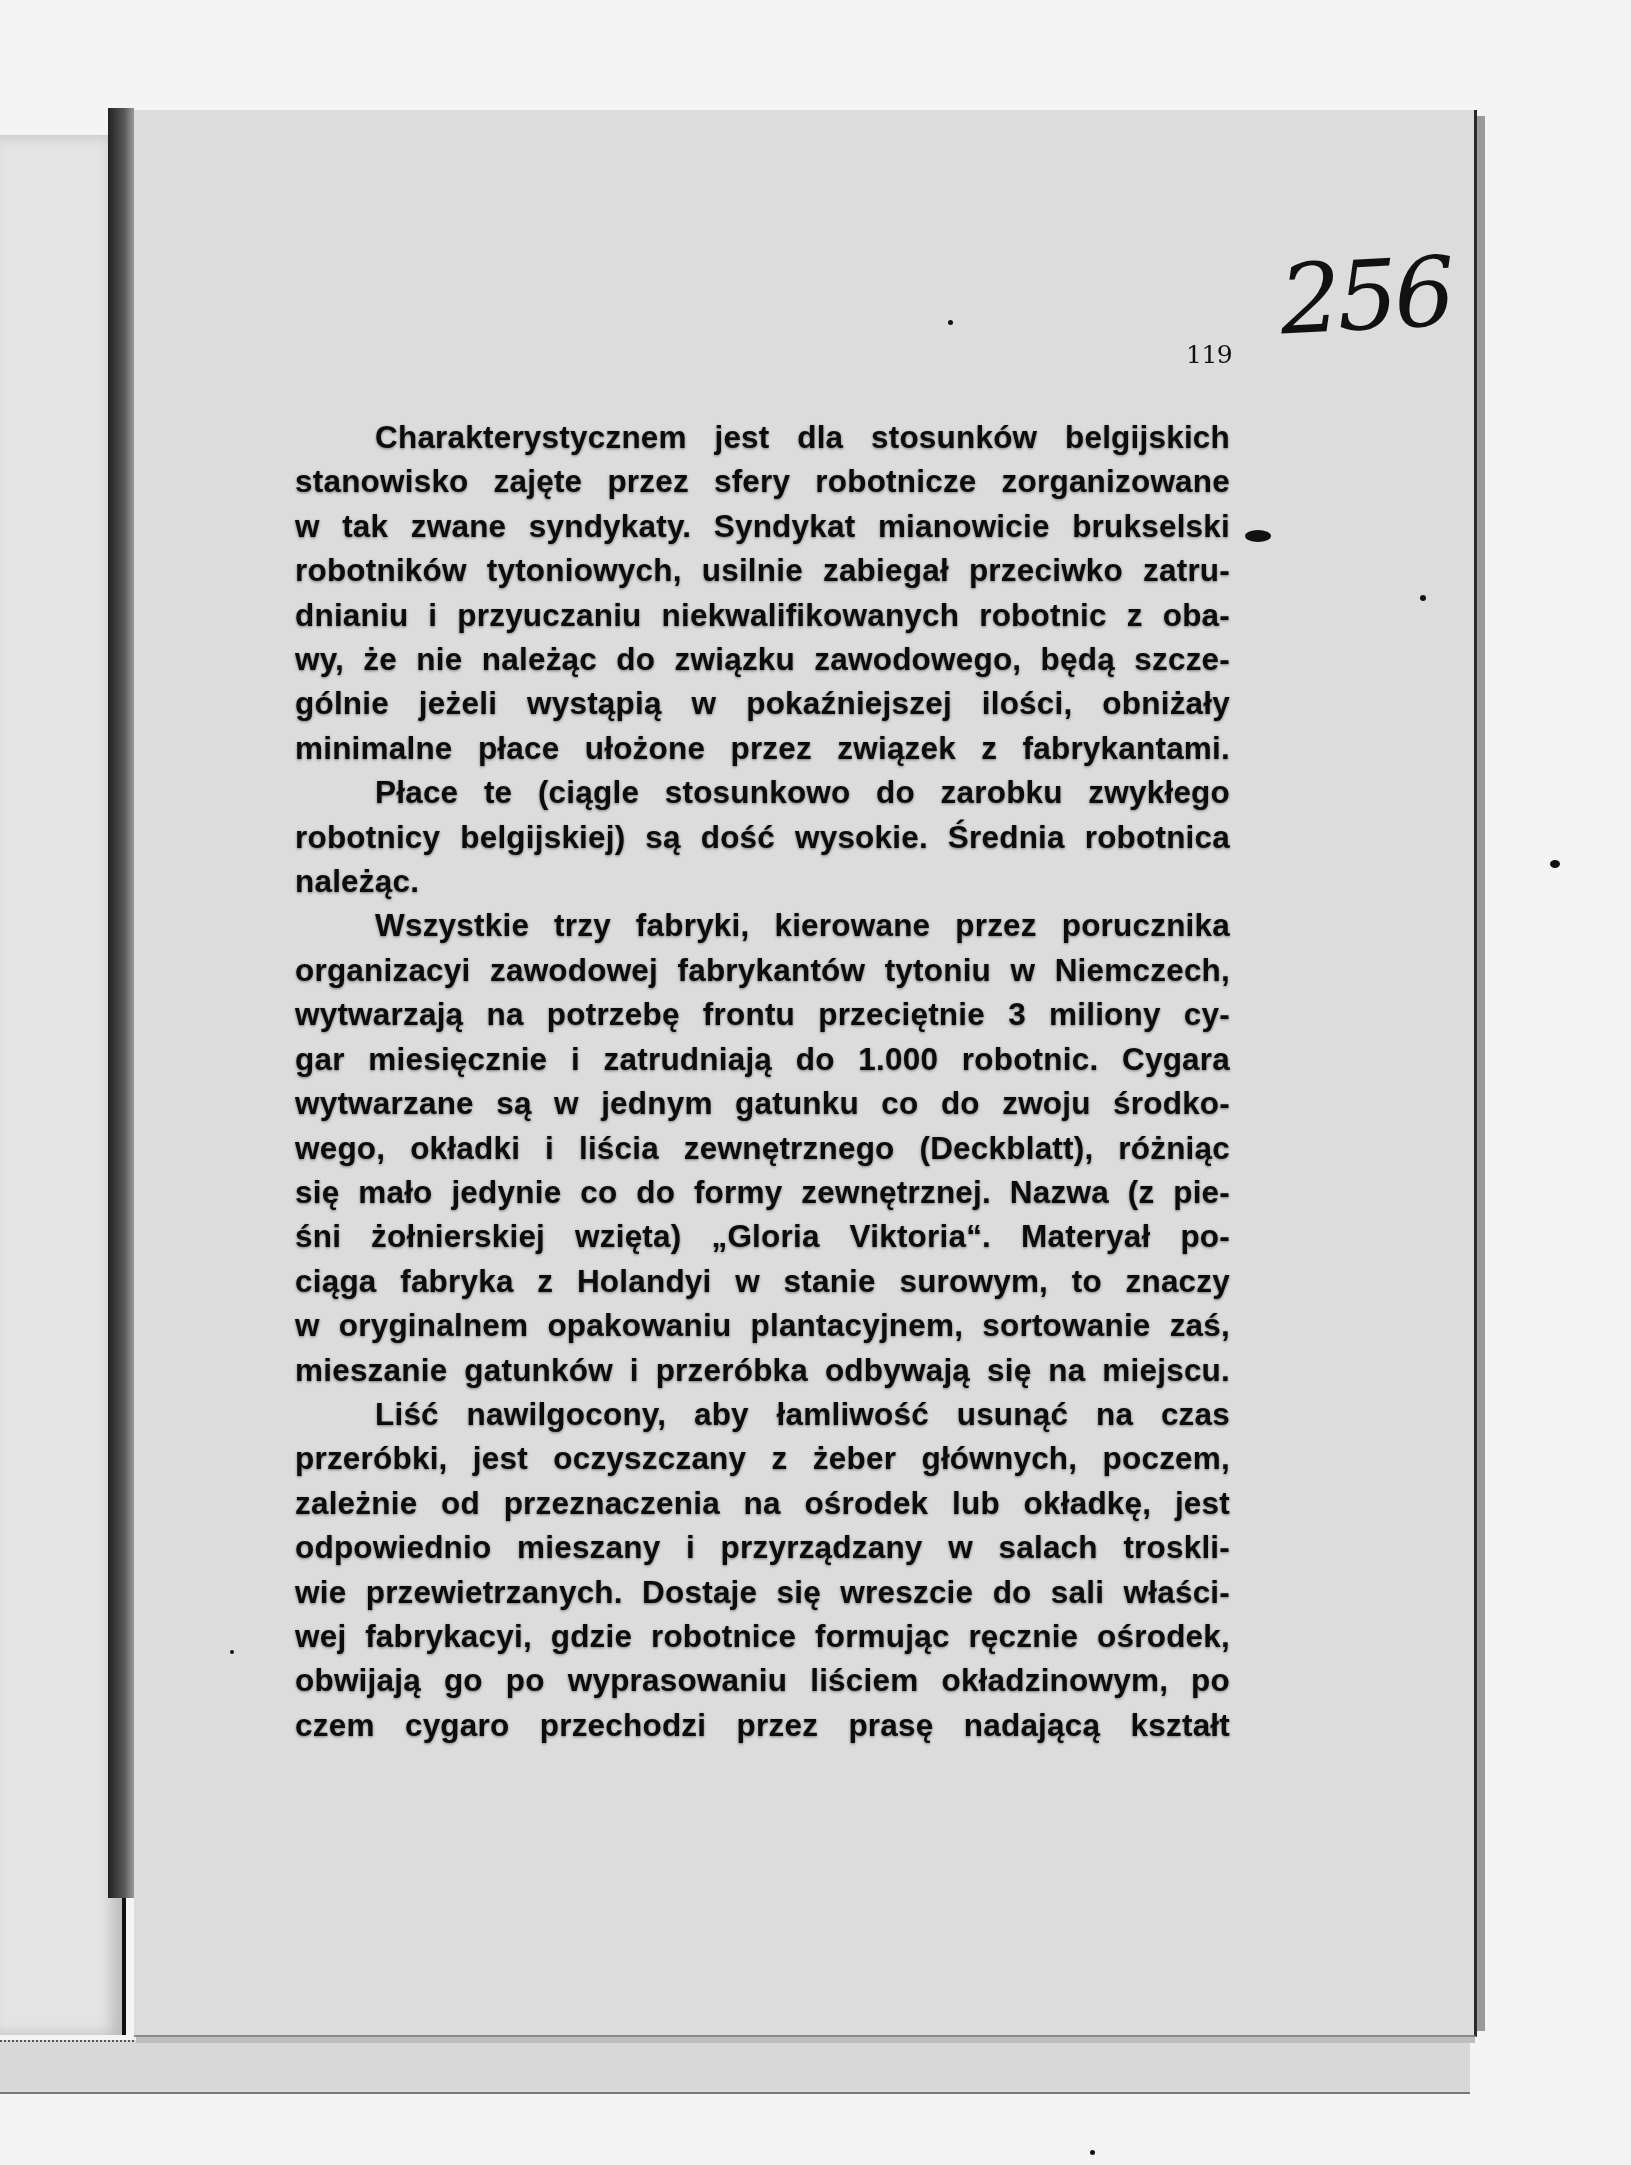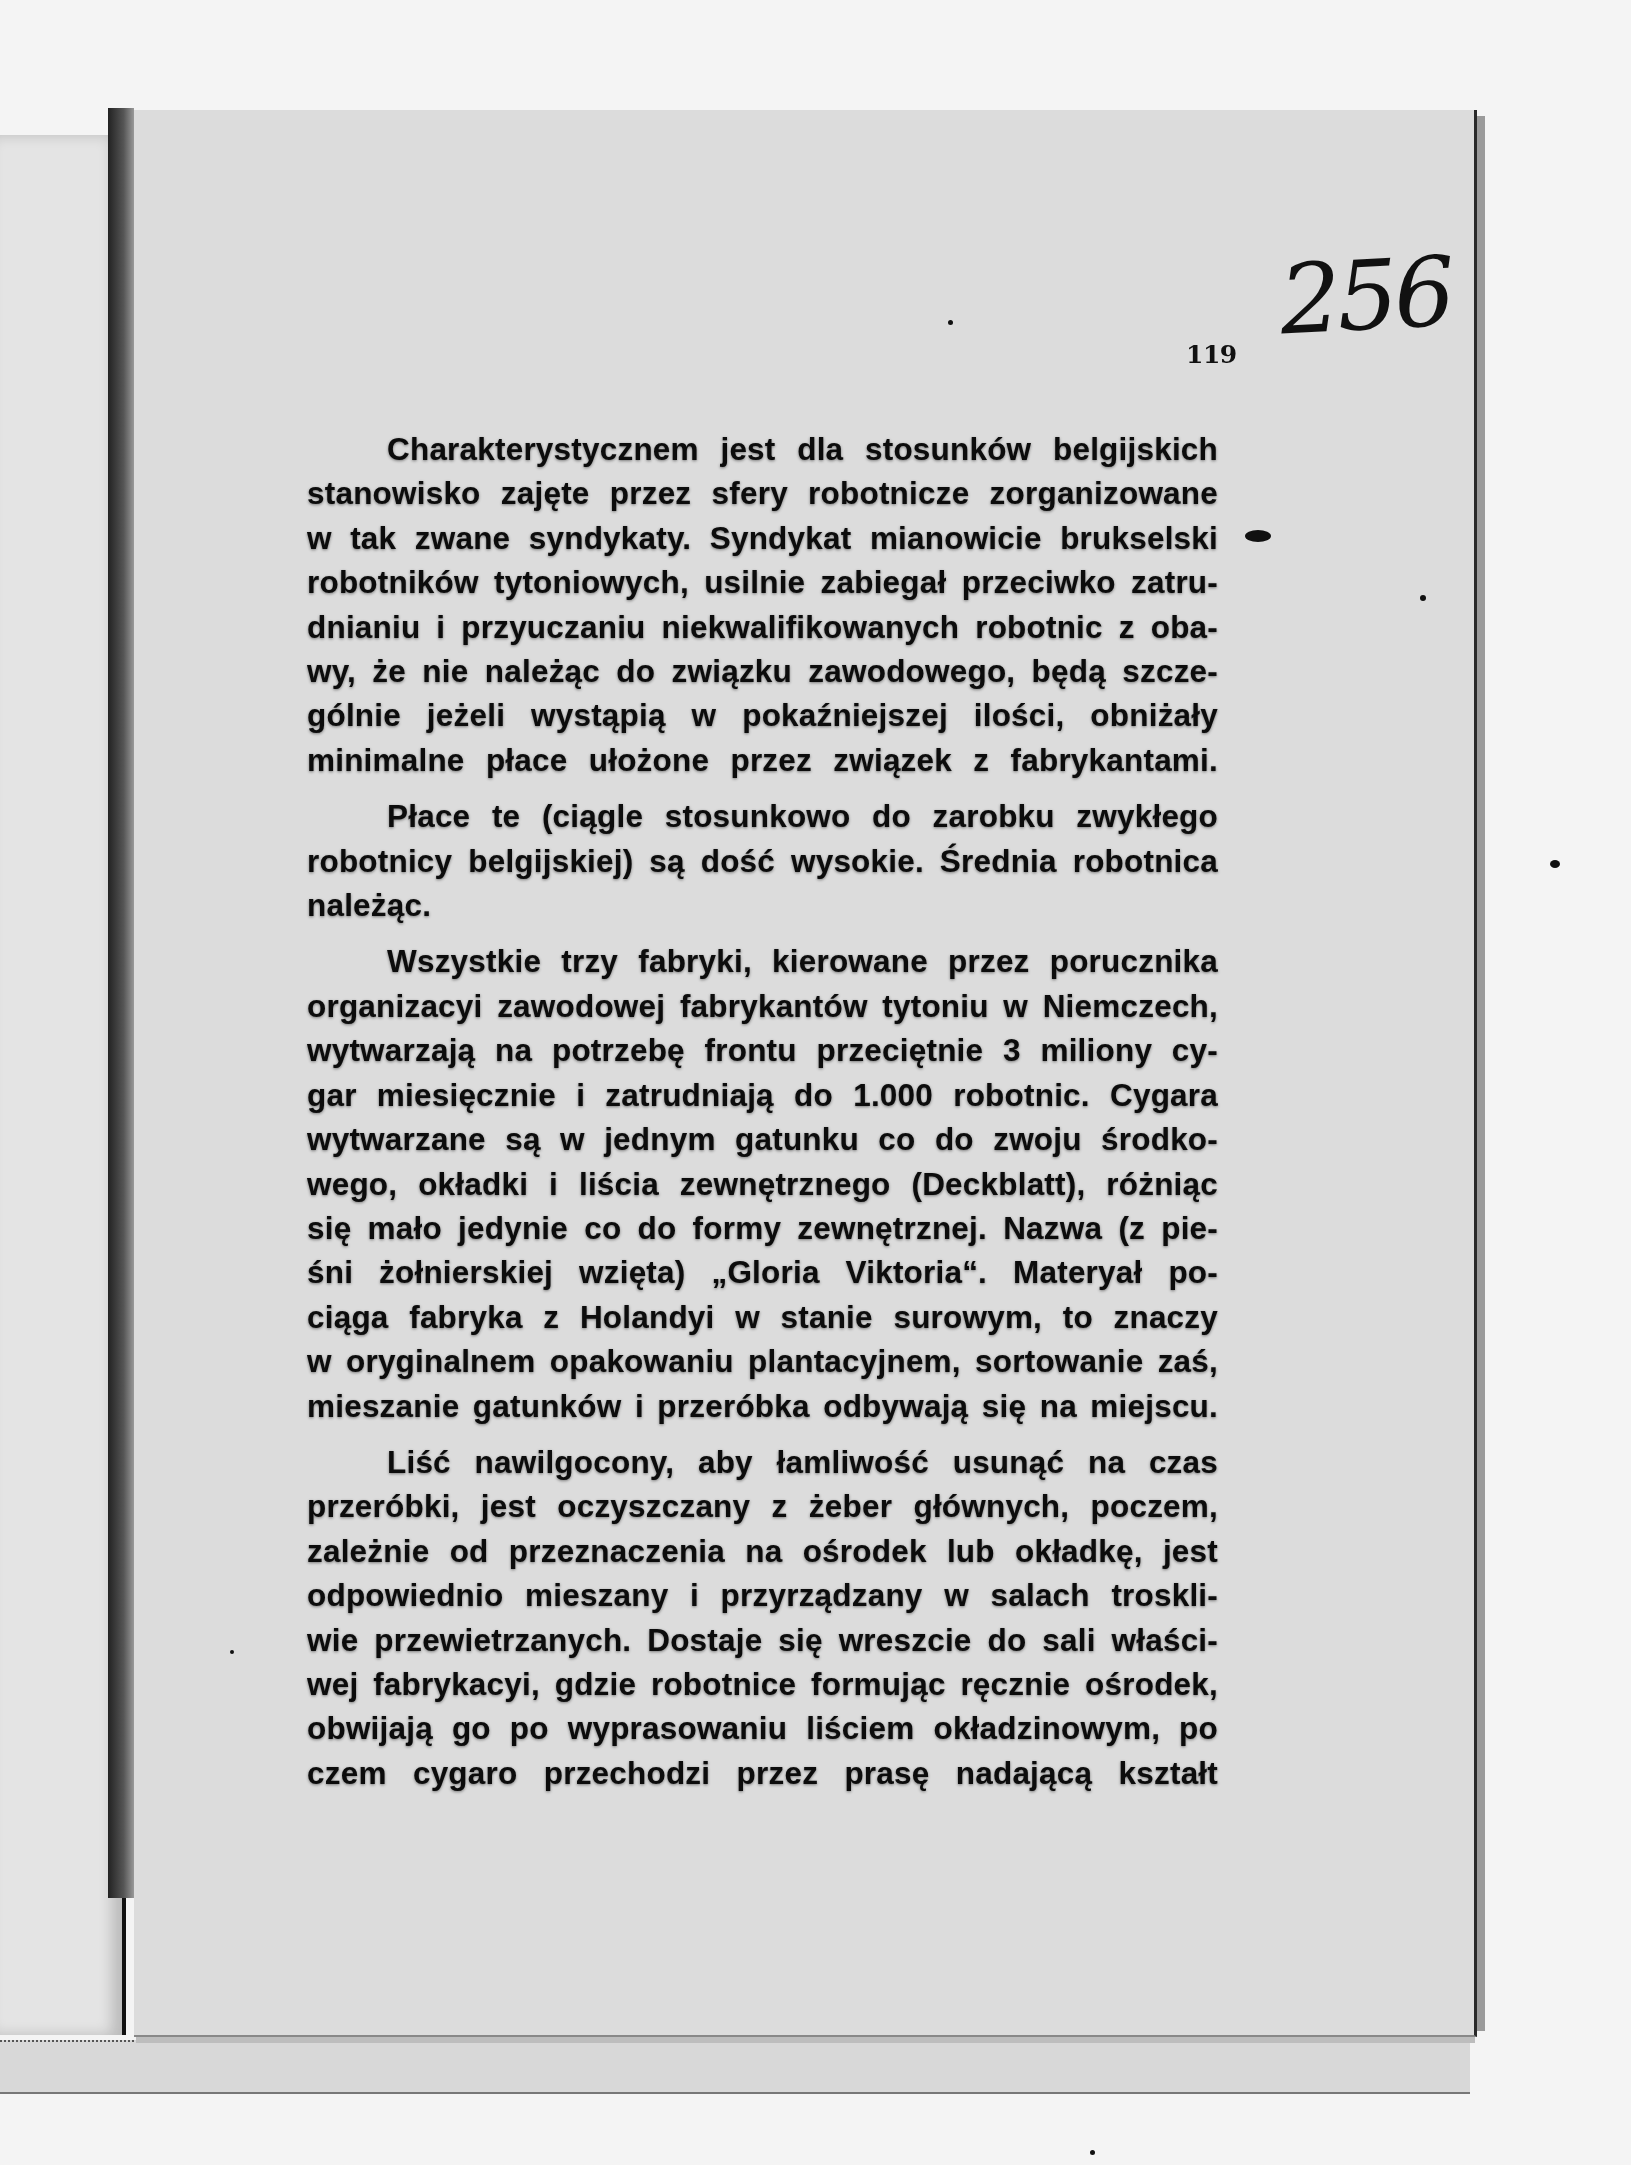--- a/index.html
+++ b/index.html
@@ -53,21 +53,21 @@
       height: 50px;
       border-top: 2px dotted #555;
       border-bottom: 2px solid #777;
       background: #d8d8d8;
     }
     .page-number {
       position: absolute;
       left: 1186px;
       top: 340px;
       font-family: "DejaVu Serif", serif;
-      font-weight: bold;
+      font-weight: normal;
       font-size: 25px;
       color: #111;
       letter-spacing: -0.5px;
     }
     .archive-number {
       position: absolute;
       left: 1280px;
       top: 240px;
       font-family: "DejaVu Serif", serif;
       font-style: italic;
@@ -84,21 +84,21 @@
       font-family: "Liberation Sans", sans-serif;
       font-weight: bold;
       font-size: 31.5px;
       line-height: 44.4px;
       color: #0c0c0c;
       text-align: justify;
       text-shadow: 0 1px 3px rgba(0,0,0,0.45);
       letter-spacing: 0.2px;
     }
     .paragraph {
-      margin: 12px;
+      margin: 0;
     }
     .line {
       display: block;
       text-align: justify;
       text-align-last: justify;
       white-space: nowrap;
     }
     .line.last {
       text-align-last: left;
     }

